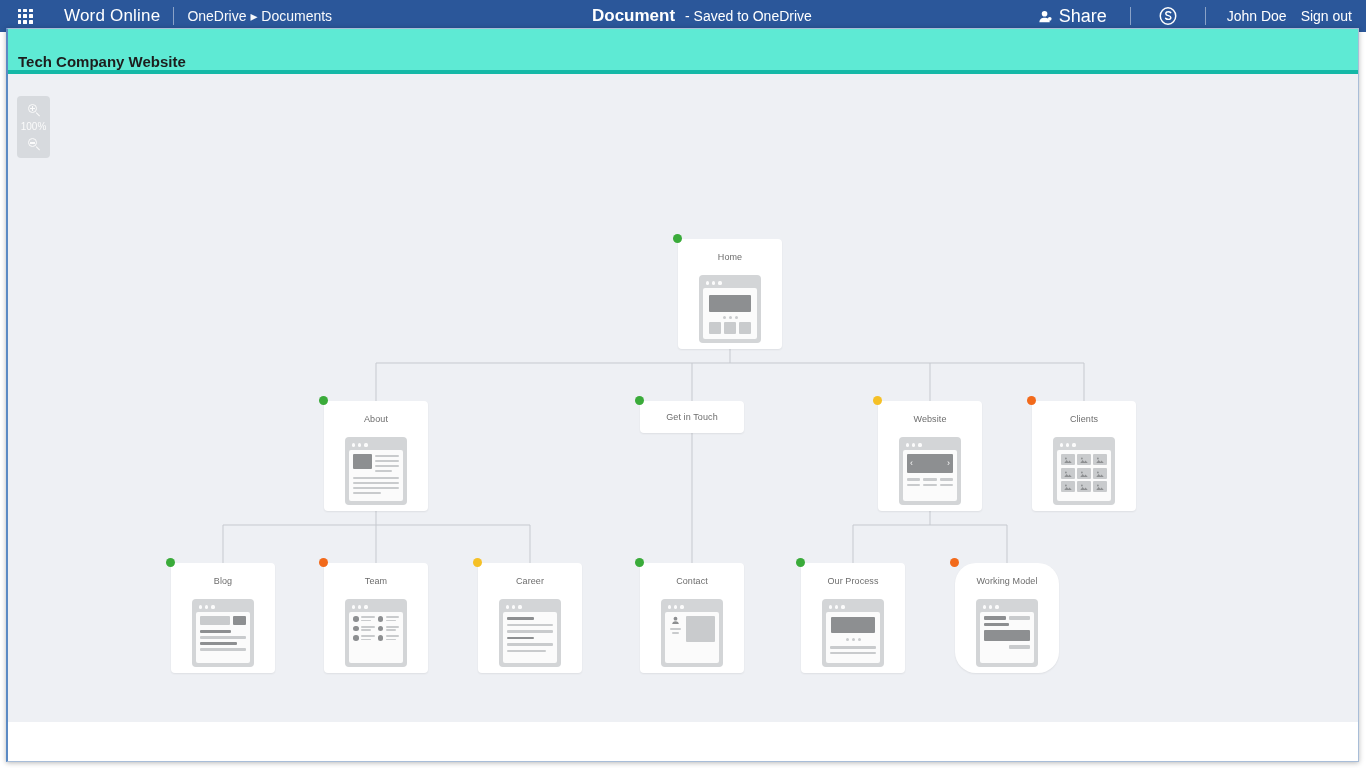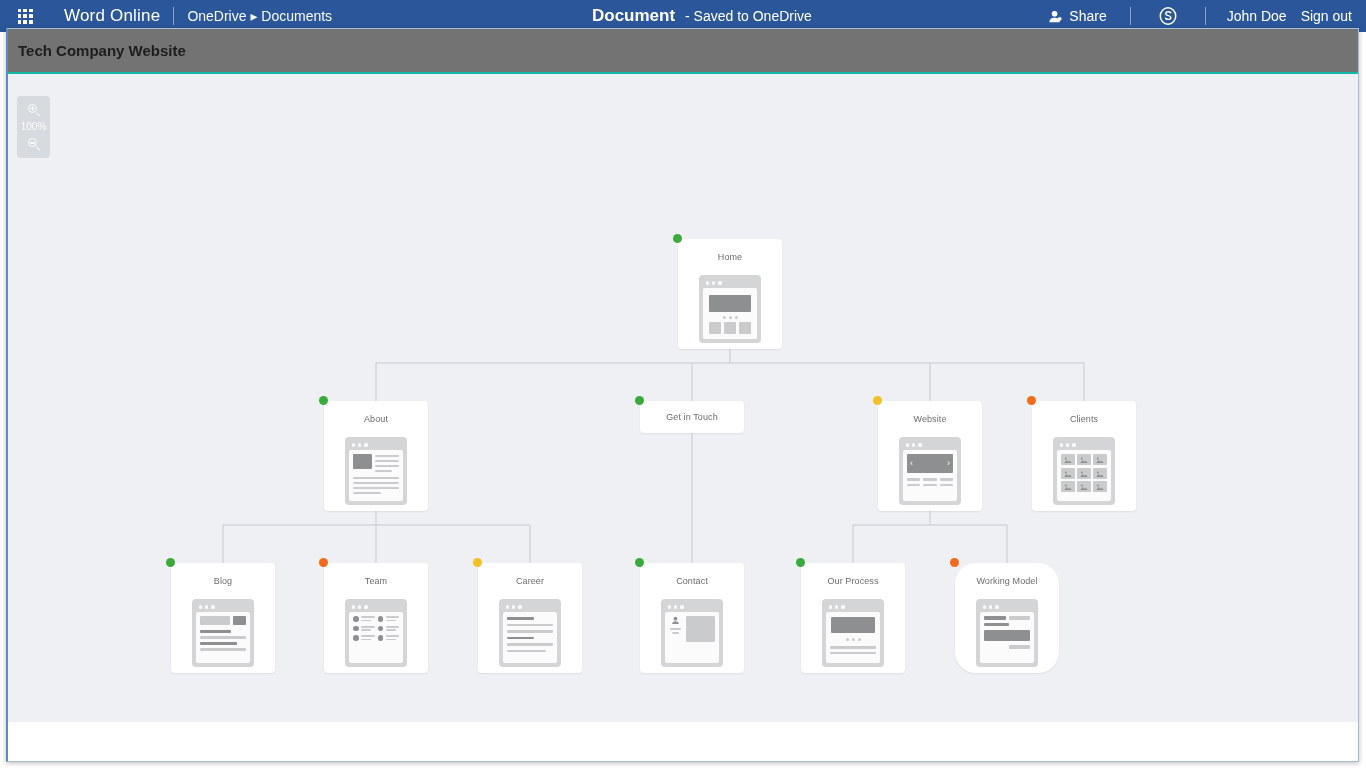--- a/index.html
+++ b/index.html
@@ -29,21 +29,21 @@
     display: grid; grid-template-columns: repeat(3, 1fr); grid-template-rows: repeat(3, 1fr);
     gap: 2px;
   }
   .waffle-grid i { background: #fff; display: block; border-radius: .5px; }
   .wb-brand { font-size: 17px; font-weight: 400; margin-left: 22px; letter-spacing: .2px; }
   .wb-sep { width: 1px; height: 18px; background: rgba(255,255,255,.45); margin: 0 13px; }
   .wb-breadcrumb { font-size: 14px; opacity: .97; }
   .wb-docname { position: absolute; left: 592px; font-size: 17px; font-weight: 600; text-align: right; }
   .wb-saved { position: absolute; left: 685px; font-size: 14px; }
   .wb-right { position: absolute; right: 8px; display: flex; align-items: center; height: 32px; }
-  .wb-share { display: flex; align-items: center; gap: 6px; font-size: 14px; padding: 0 10px; text-align: center; }
+  .wb-share { display: flex; align-items: center; gap: 6px; font-size: 18px; padding: 0 10px; text-align: center; }
   .wb-skype { padding: 0 14px; display: flex; align-items: center; }
   .wb-user { font-size: 14px; padding: 0 8px; }
   .wb-signout { font-size: 14px; padding: 0 6px; }
 
   
   #addin-dialog {
     position: absolute;
     left: 6px; top: 28px;
     width: 1353px; height: 734px;
     background: #ffffff;
@@ -74,23 +74,23 @@
 
   
   #addin-body {
     position: relative;
     width: 100%; height: 693px;
     background: #eef0f4;
   }
   #addin-toolbar {
     position: relative;
     height: 45px; width: 100%;
-    background: #737373;
-    border-bottom: 2px solid #14b8a6;
-    display: flex; align-items: center;
+    background: #5eead4;
+    border-bottom: 4px solid #14b8a6;
+    display: flex; align-items: flex-end;
   }
   #sitemap-title {
     margin-left: 10px;
     font-size: 15px; font-weight: bold; color: #1d1d1d;
   }
   .tb-right { position: absolute; right: 0; top: 0; height: 45px; display: flex; align-items: center; }
   .tb-mail { padding: 0 16px; display: flex; align-items: center; cursor: pointer; }
   .tb-themes {
     display: flex; align-items: center; gap: 9px;
     padding: 0 22px; font-size: 14px; color: #1d1d1d; cursor: pointer;

